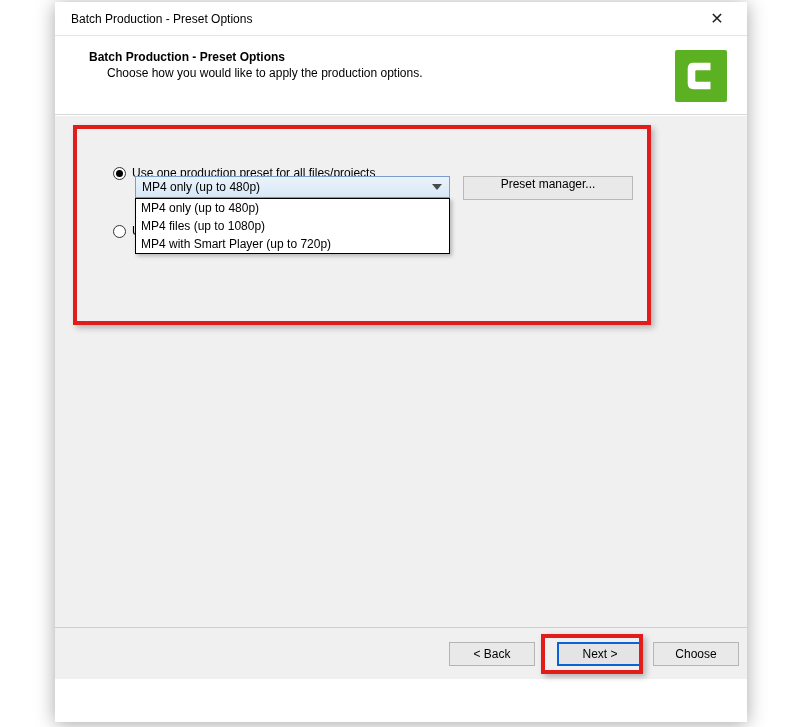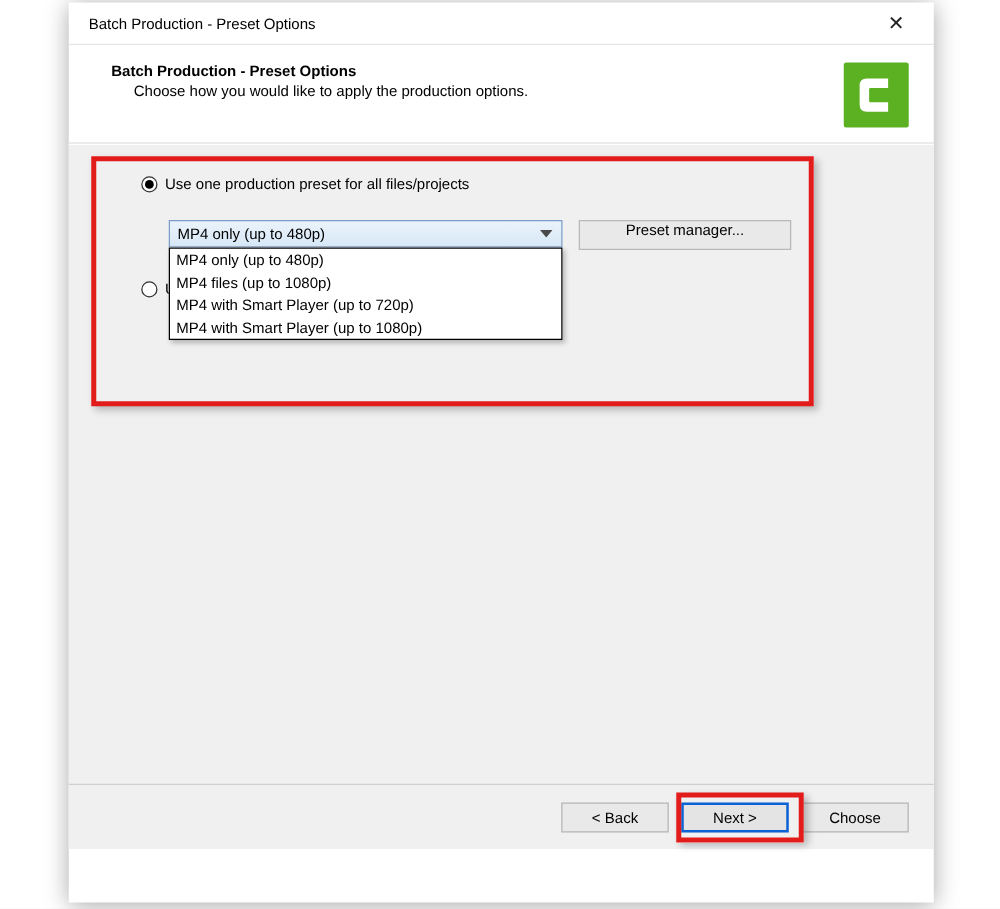--- a/index.html
+++ b/index.html
@@ -69,21 +69,21 @@
     pointer-events: none;
     z-index: 50;
   }
   .radio-row {
     position: absolute;
     display: flex;
     align-items: center;
     gap: 6px;
     font-size: 12px;
   }
-  .radio-row.one { left: 58px; top: 24px; justify-content: space-between; }
+  .radio-row.one { left: 58px; top: 50px; justify-content: space-between; }
   .radio-row.two { left: 58px; top: 108px; }
   .radio {
     width: 13px; height: 13px; border: 1px solid #333; border-radius: 50%;
     display:flex; align-items:center; justify-content:center; background:#fff;
   }
   .radio.checked::after {
     content:""; width:7px; height:7px; border-radius:50%; background:#000;
   }
   .combo {
     position: absolute;
@@ -131,32 +131,33 @@
     color: #fff;
   }
   .footer {
     position: absolute;
     left:0; right:0; bottom:0;
     height: 52px;
     border-top: 1px solid #cfcfcf;
     background: #f0f0f0;
     display:flex; align-items:center; justify-content:flex-end;
     gap: 10px;
-    padding-right: 20px;
+    padding-right: 8px;
   }
   .btn {
     width: 86px; height: 24px;
     background: #e9e9e9;
     border: 1px solid #b5b5b5;
     display:flex; align-items:center; justify-content:center;
     font-size: 12px;
   }
   .btn.primary {
     border: 2px solid #0a62d6;
     background: #e4e4e4;
+    margin-left: 12px;
   }
   .red-box-next {
     position: absolute;
     border: 4px solid #e21b1b;
     box-shadow: 3px 3px 6px rgba(0,0,0,0.25);
     pointer-events:none;
     z-index: 60;
   }
 </style>
 </head>
@@ -207,21 +208,20 @@
 
     <div class="radio-row two">
       <span class="radio"></span>
       <span>U</span>
     </div>
 
     <div class="dropdown-list">
       <div class="opt">MP4 only (up to 480p)</div>
       <div class="opt">MP4 files (up to 1080p)</div>
       <div class="opt">MP4 with Smart Player (up to 720p)</div>
-      <div class="opt">MP4 with Smart Player (up to 1080p)</div>
     </div>
 
     <div class="footer">
       <div class="btn">
         <span>&lt; Back</span>
       </div>
       <div class="btn primary" id="next-btn">
         <span>Next &gt;</span>
       </div>
       <div class="btn">

